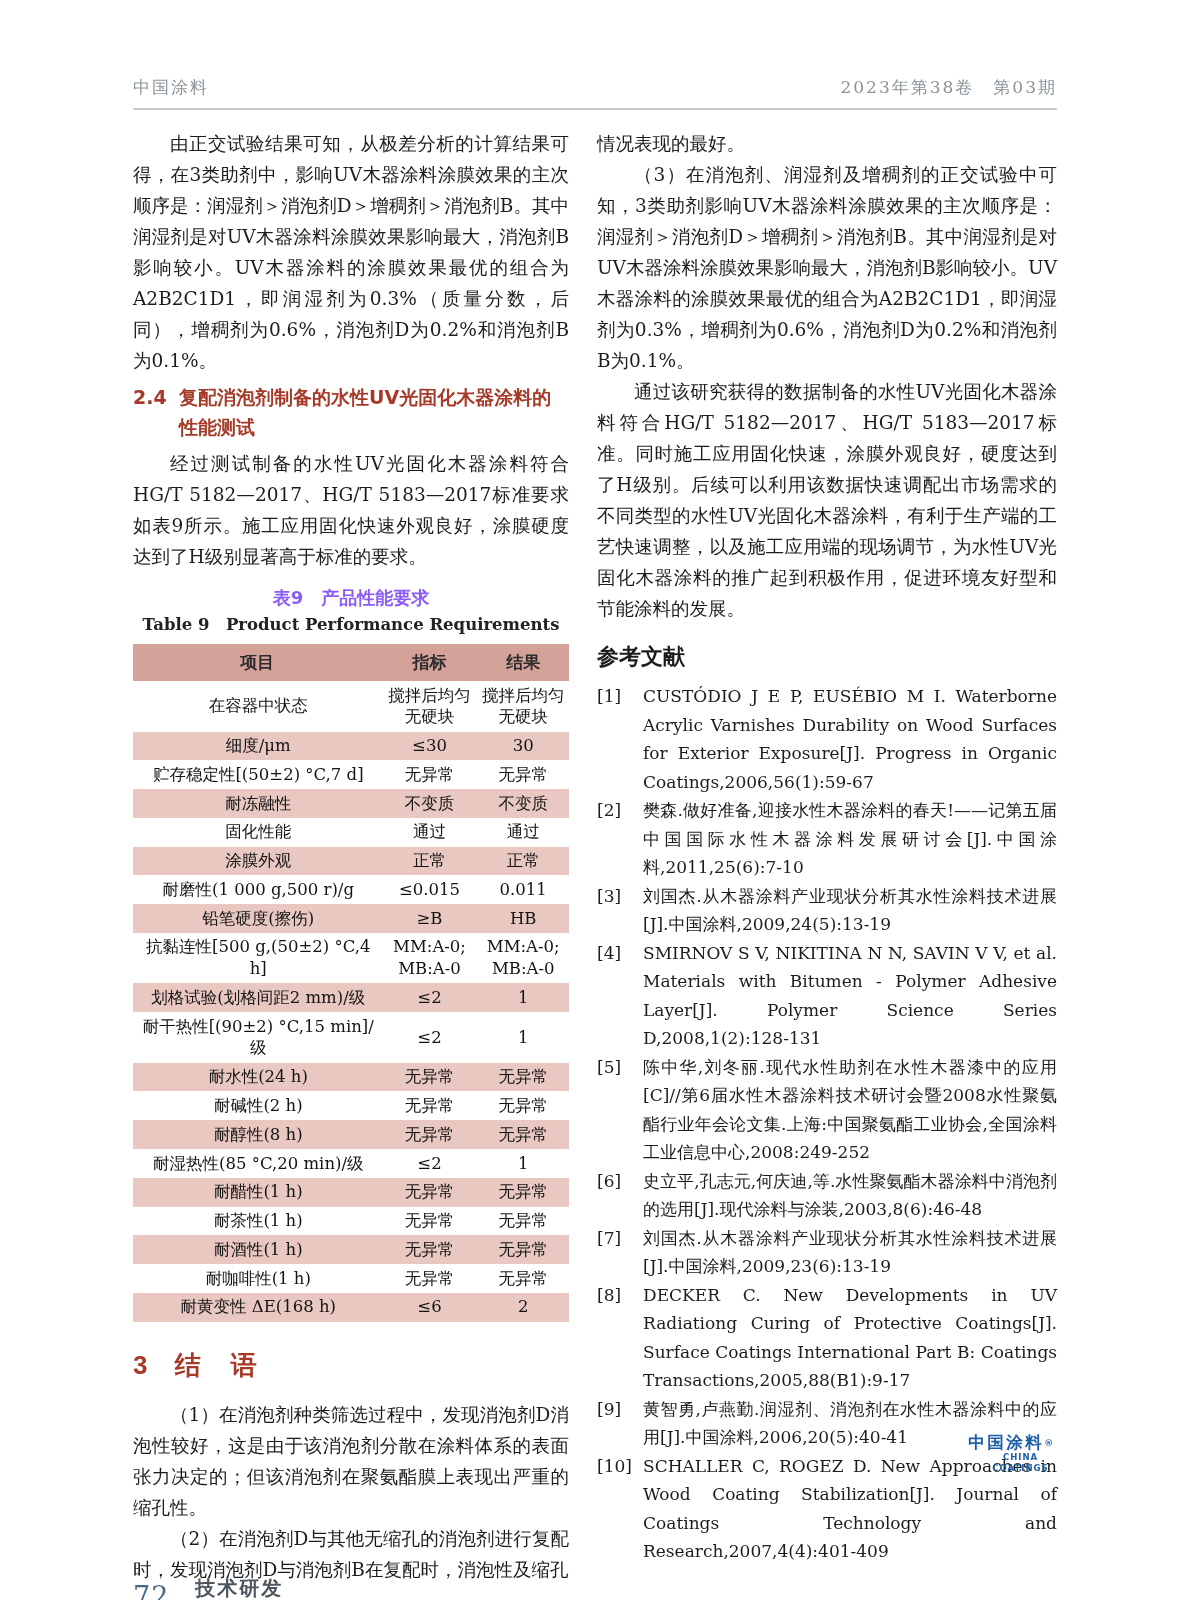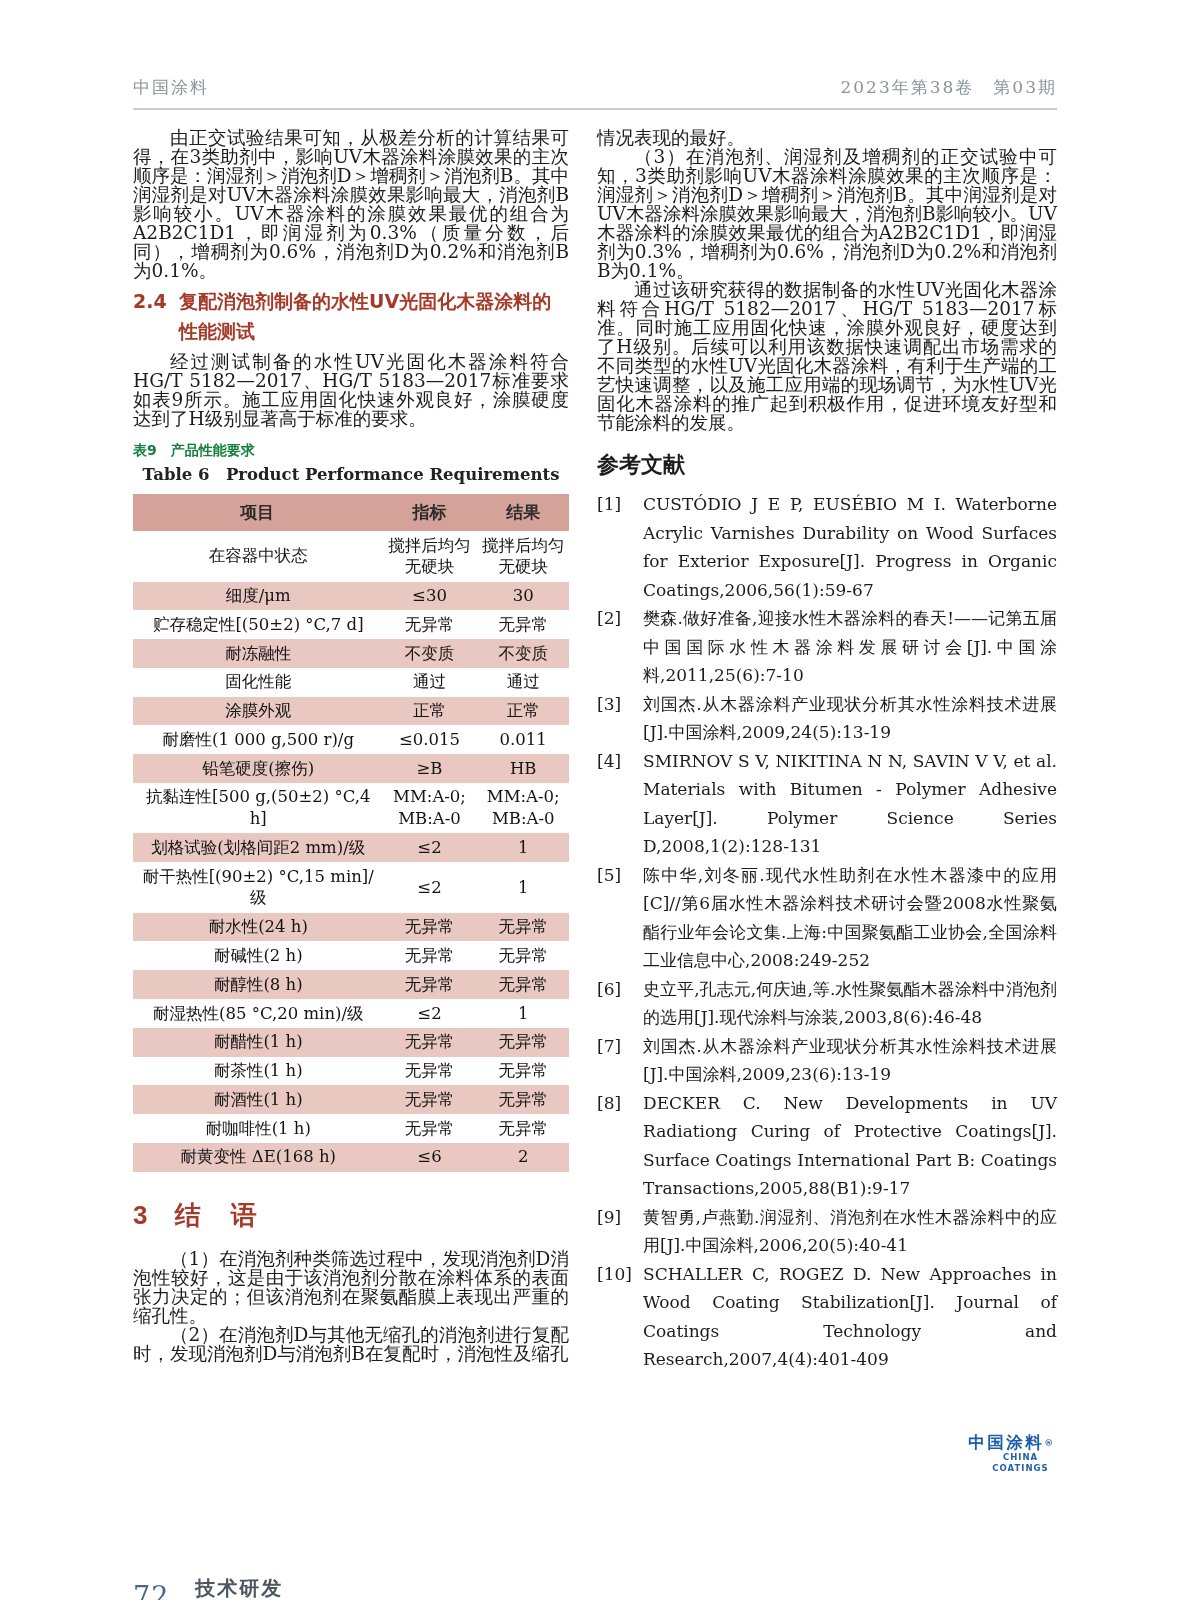--- a/index.html
+++ b/index.html
@@ -12,40 +12,40 @@
   .page-header{
     position:absolute;top:76px;left:133px;width:924px;
     display:flex;justify-content:space-between;align-items:flex-end;
     font-size:17px;color:#8b949b;letter-spacing:2px;
     border-bottom:2px solid #c8cdd1;padding-bottom:9px;
   }
   
   .columns{position:absolute;top:128px;left:133px;width:924px;display:flex;gap:28px;}
   .col-left{width:436px;}
   .col-right{width:460px;}
-  .para{font-size:18.5px;line-height:19px;text-align:justify;text-indent:2em;margin:0;}
+  .para{font-size:18.5px;line-height:31px;text-align:justify;text-indent:2em;margin:0;}
   .para.no-indent{text-indent:0;}
   
   .sec-heading{
     display:flex;margin:6px 0 6px 0;
     font-family:"DejaVu Sans","Liberation Sans",sans-serif;
     font-weight:bold;font-size:19px;line-height:30px;color:#a53a28;text-align:left;
   }
   .sec-heading .h-num{width:46px;flex-shrink:0;}
   .sec-heading .h-title{flex:1;}
   .sec3-heading{
     font-family:Liberation Sans, sans-serif;
     font-weight:bold;font-size:26px;color:#a53a28;
     margin:26px 0 16px 0;letter-spacing:2px;
   }
   .sec3-heading .h-num{margin-right:18px;letter-spacing:0;}
   
   .tbl-caption-zh{
-    text-align:left;font-family:"DejaVu Sans","Liberation Sans",sans-serif;
-    font-weight:bold;font-size:14px;margin:14px 0 4px 0;color:#15803d;
+    text-align:center;font-family:"DejaVu Sans","Liberation Sans",sans-serif;
+    font-weight:bold;font-size:18px;margin:14px 0 4px 0;color:#8b5cf6;
   }
   .tbl-caption-en{
     text-align:center;font-weight:bold;font-size:16.5px;margin:0 0 8px 0;color:#222;
   }
   table.perf{width:100%;border-collapse:collapse;font-size:16.5px;}
   table.perf th{
     background:#d5a29a;font-family:"DejaVu Sans","Liberation Sans",sans-serif;
     font-weight:600;font-size:17px;color:#2c2c2c;padding:7px 2px;
   }
   table.perf td{padding:3.5px 4px;line-height:1.32;vertical-align:middle;color:#141414;}
@@ -96,21 +96,21 @@
     <p class="para">由正交试验结果可知，从极差分析的计算结果可得，在3类助剂中，影响UV木器涂料涂膜效果的主次顺序是：润湿剂＞消泡剂D＞增稠剂＞消泡剂B。其中润湿剂是对UV木器涂料涂膜效果影响最大，消泡剂B影响较小。UV木器涂料的涂膜效果最优的组合为A2B2C1D1，即润湿剂为0.3%（质量分数，后同），增稠剂为0.6%，消泡剂D为0.2%和消泡剂B为0.1%。</p>
 
     <div class="sec-heading">
       <span class="h-num">2.4</span>
       <span class="h-title">复配消泡剂制备的水性UV光固化木器涂料的性能测试</span>
     </div>
 
     <p class="para">经过测试制备的水性UV光固化木器涂料符合HG/T 5182—2017、HG/T 5183—2017标准要求如表9所示。施工应用固化快速外观良好，涂膜硬度达到了H级别显著高于标准的要求。</p>
 
     <div class="tbl-caption-zh">表9　产品性能要求</div>
-    <div class="tbl-caption-en">Table 6　Product Performance Requirements</div>
+    <div class="tbl-caption-en">Table 9　Product Performance Requirements</div>
 
     <table class="perf">
       <thead>
         <tr>
           <th>项目</th>
           <th>指标</th>
           <th>结果</th>
         </tr>
       </thead>
       <tbody>

